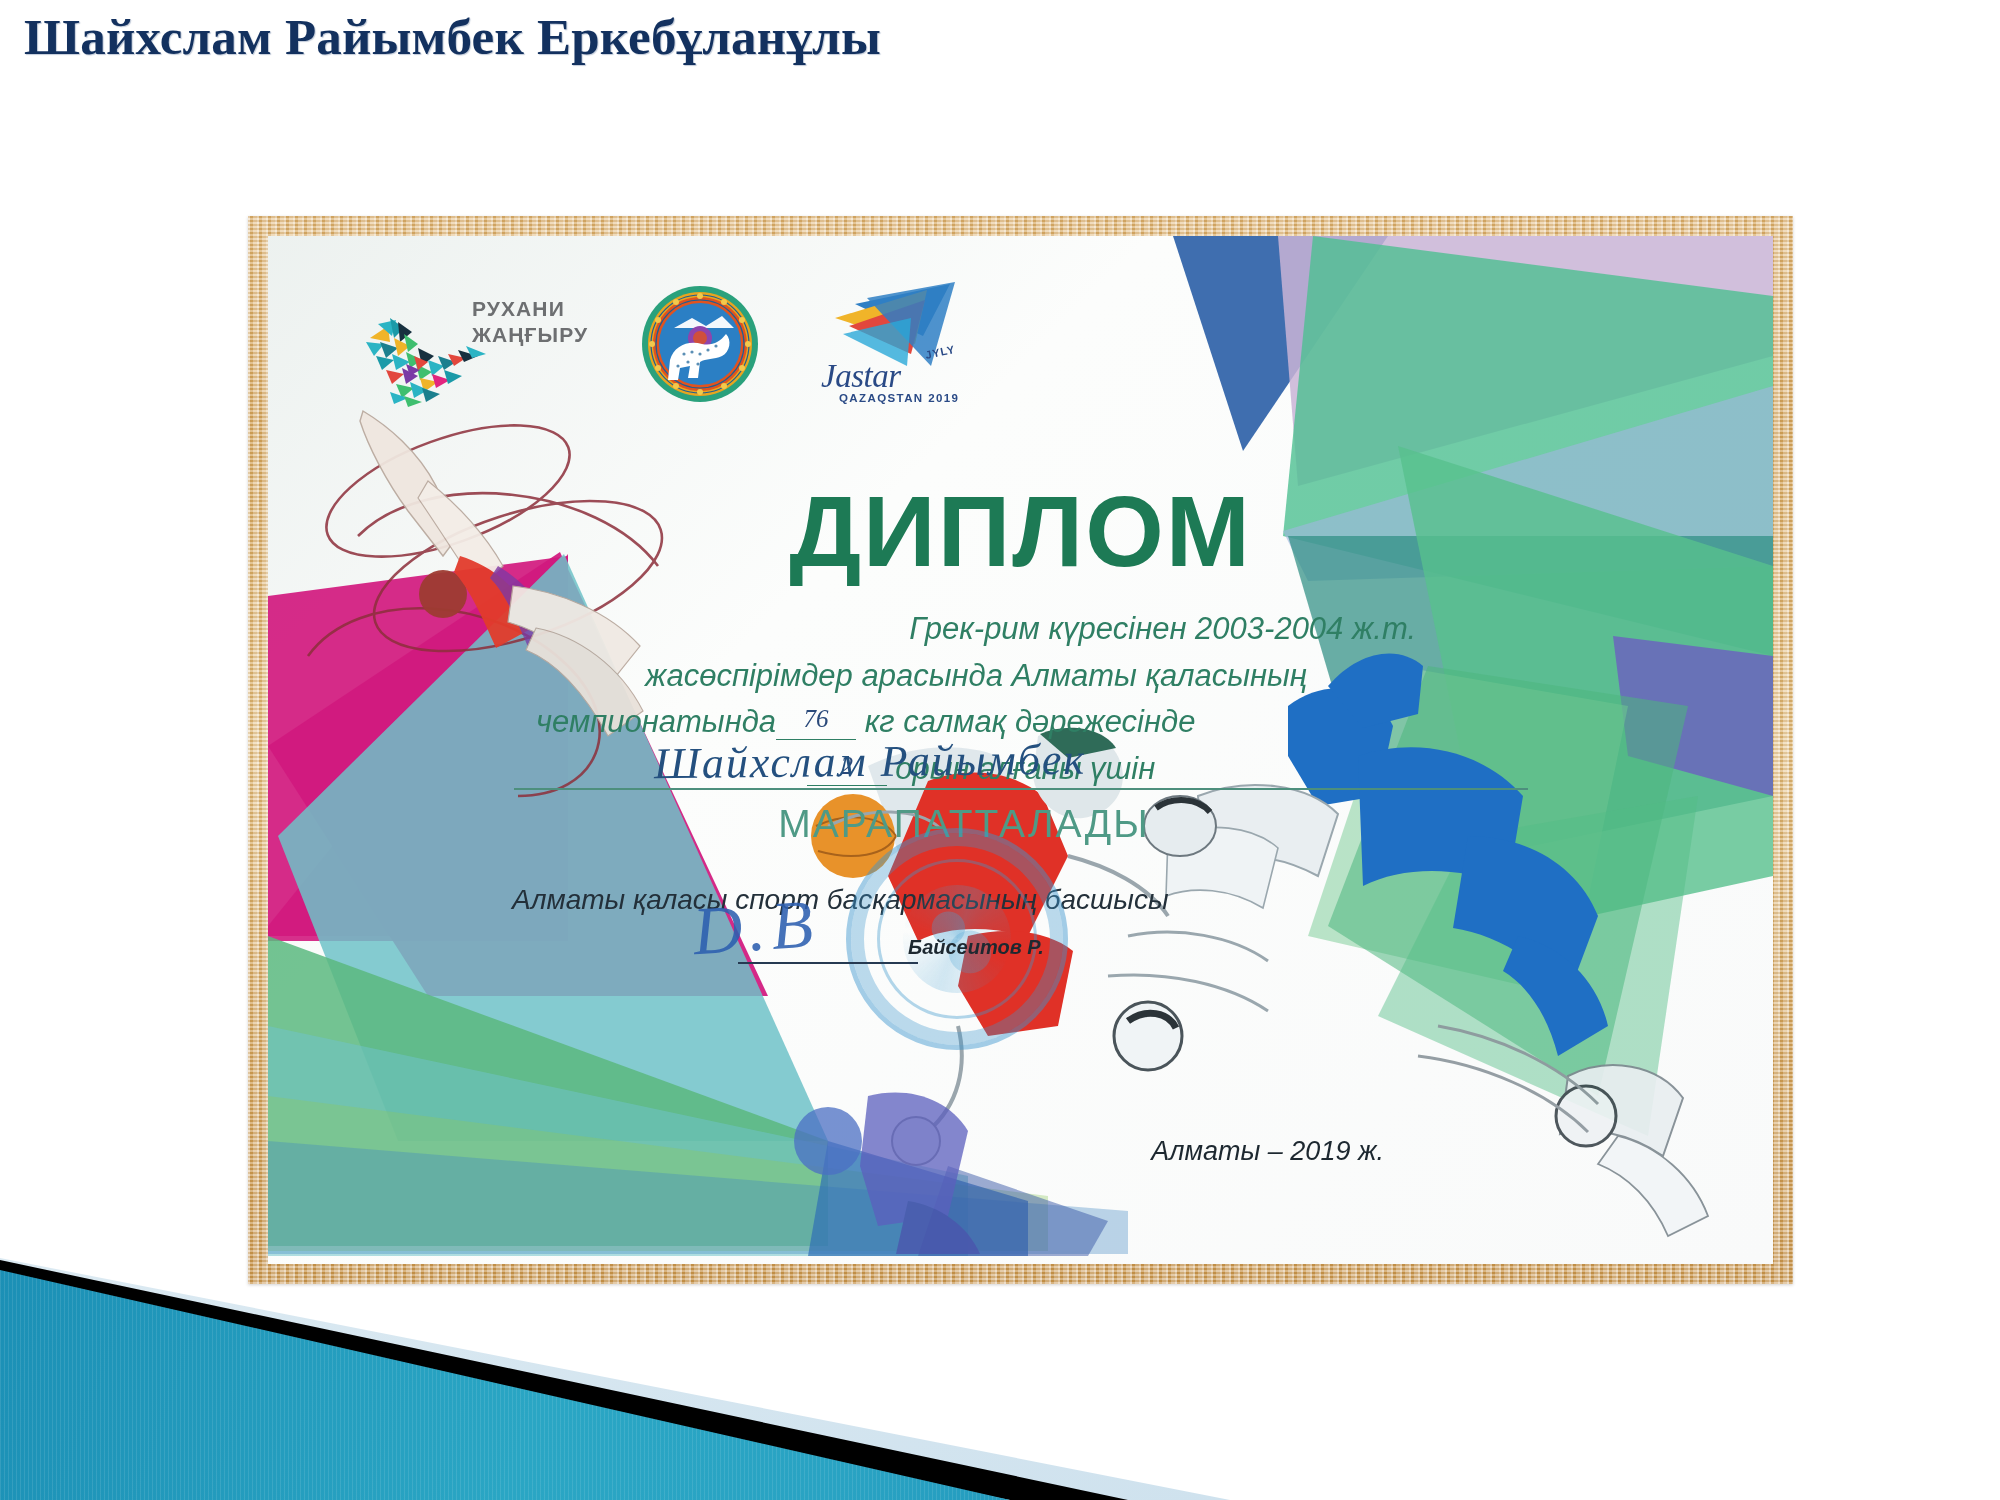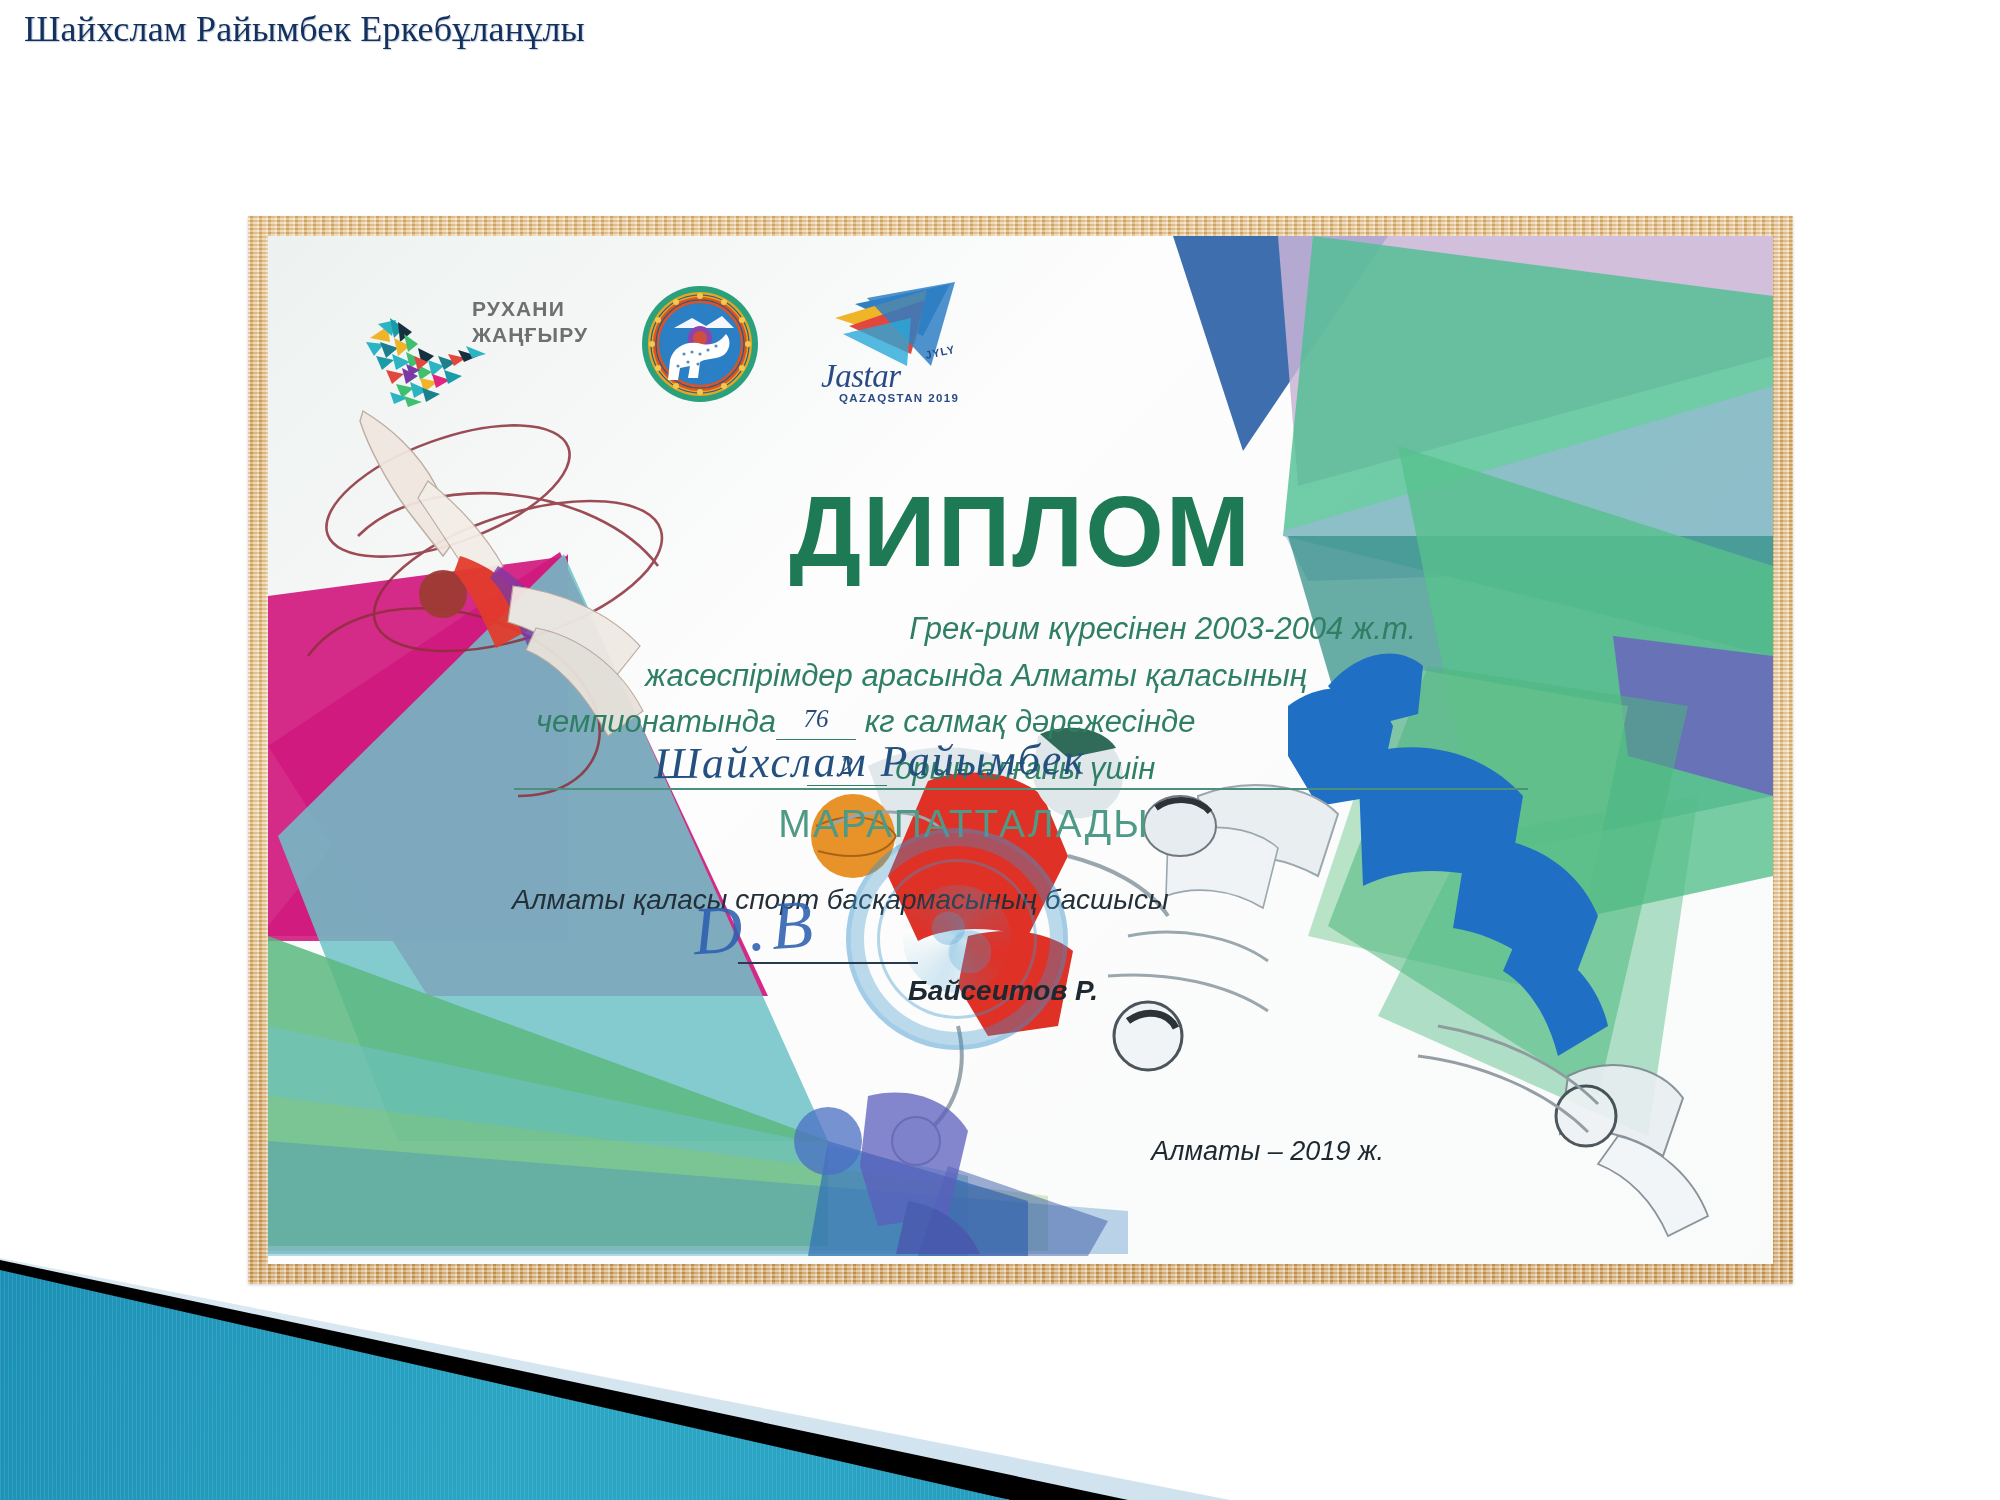--- a/index.html
+++ b/index.html
@@ -9,22 +9,22 @@
     font-family:"Liberation Serif", serif;
     overflow:hidden;
     position:relative;
   }
 
   
   .slide-title{
     position:absolute;
     left:24px; top:8px;
     font-family:"Liberation Serif", serif;
-    font-weight:normal;
-    font-size:36px;
+    font-weight:bold;
+    font-size:51px;
     color:#13315f;
     letter-spacing:.2px;
     text-shadow:1px 1px 1px rgba(120,140,170,.45);
     white-space:nowrap;
   }
 
   
   .deco{position:absolute;left:0;bottom:0;width:1230px;height:260px;overflow:hidden;pointer-events:none;}
   .deco-lightblue{
     position:absolute;left:0;bottom:0;width:1230px;height:260px;
@@ -174,23 +174,23 @@
     font-family:"Liberation Sans",sans-serif;
     font-size:39px;letter-spacing:2px;
     color:#4f9a86;
   }
   .signer-role{
     position:absolute;left:244px;top:648px;
     font-family:Liberation Sans, sans-serif;font-style:italic;
     font-size:28px;color:#23303a;
   }
   .signer-name{
-    position:absolute;left:640px;top:739px;
+    position:absolute;left:640px;top:700px;
     font-family:"Liberation Sans",sans-serif;font-style:italic;font-weight:bold;
-    font-size:28px;color:#1d2830;
+    font-size:20px;color:#1d2830;
   }
   .sig-rule{
     position:absolute;left:470px;top:726px;width:180px;height:0;
     border-bottom:2px solid #263a52;
   }
   .signature{
     position:absolute;left:425px;top:652px;
     font-family:"Liberation Serif",serif;font-style:italic;
     font-size:68px;color:#2d5fb0;opacity:.88;
     letter-spacing:6px;

